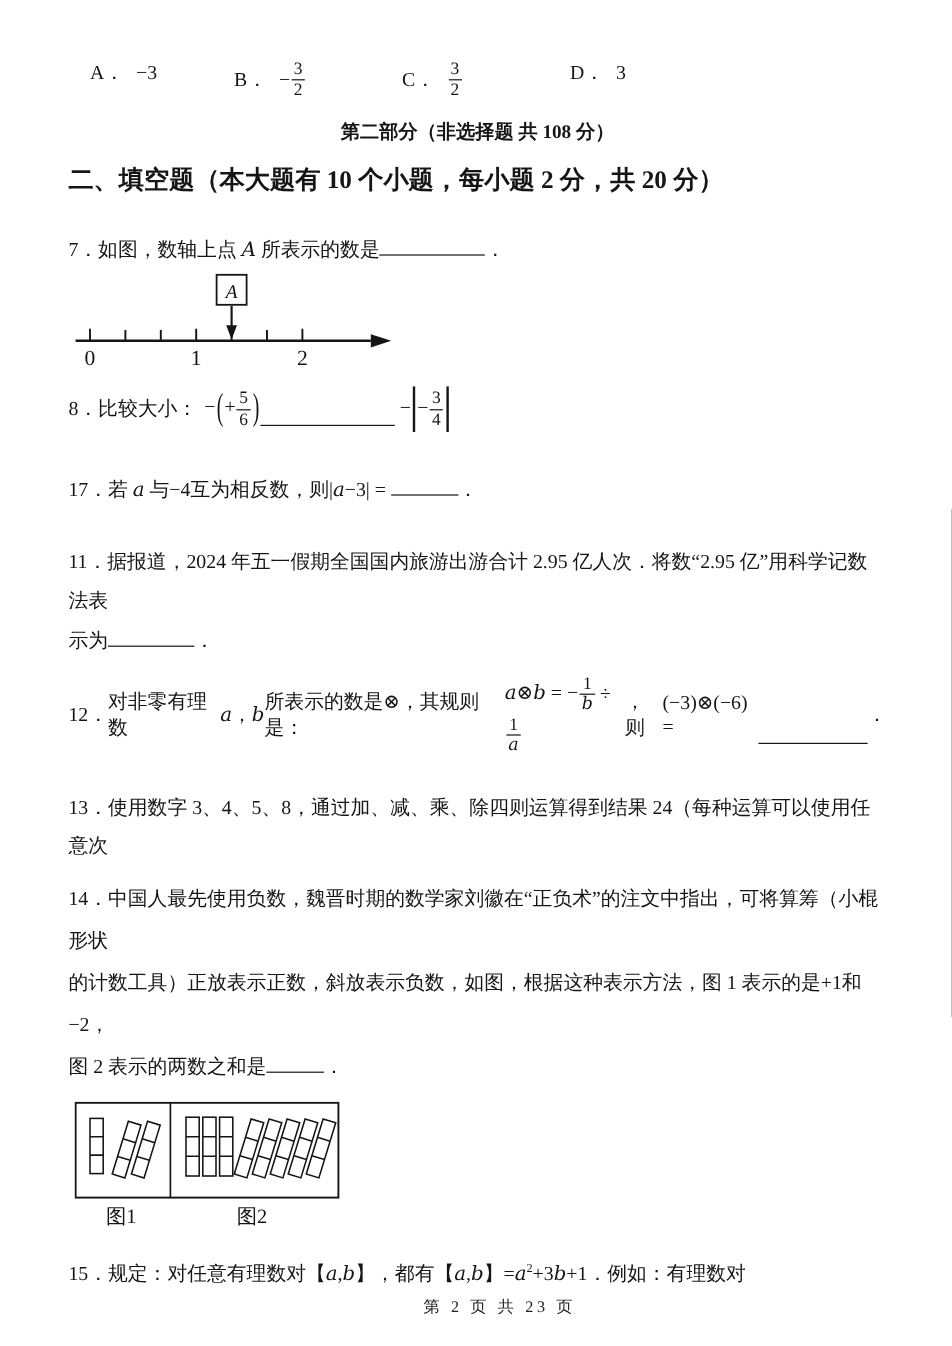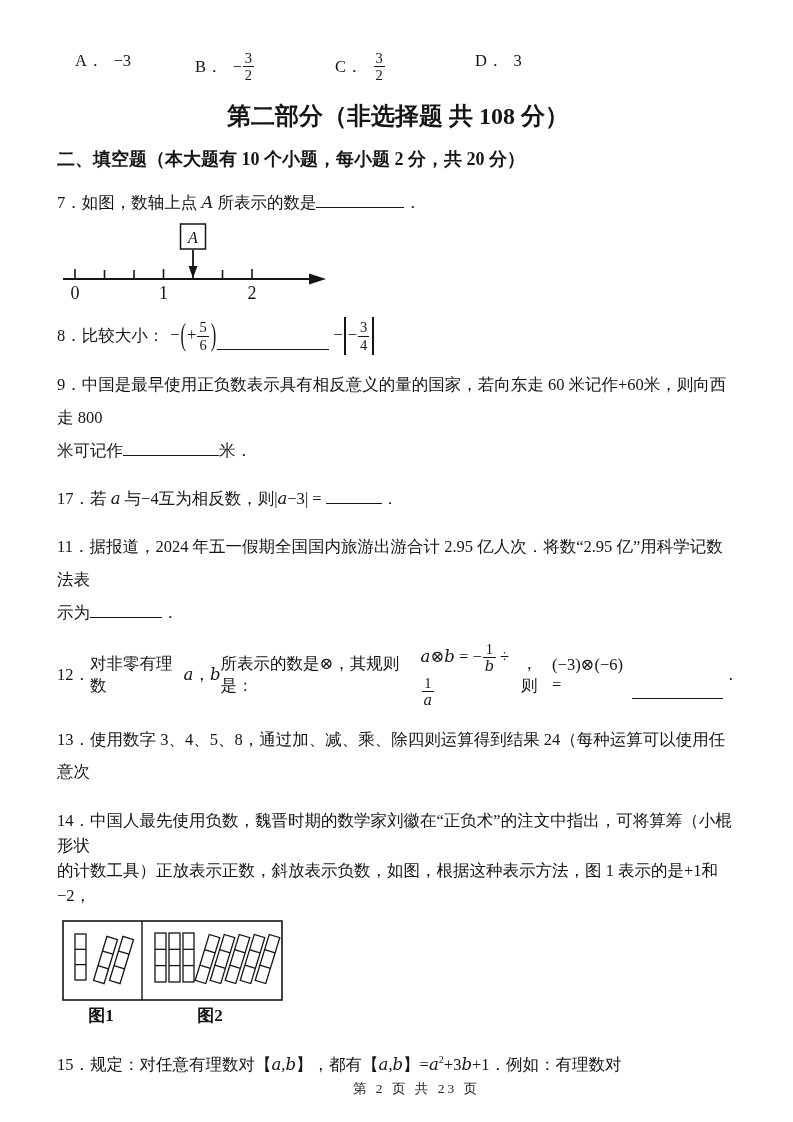--- a/index.html
+++ b/index.html
@@ -15,23 +15,23 @@
   .var { font-style:italic; font-family:"DejaVu Serif","Liberation Serif",serif; }
   .blank { display:inline-block; border-bottom:1.4px solid #151515; height:1.05em; vertical-align:baseline; }
   .frac { display:inline-flex; flex-direction:column; align-items:center; vertical-align:middle; line-height:1.12; font-size:0.88em; margin:0 1px; }
   .frac .den { border-top:1.2px solid #151515; padding:0 2px; }
   .bigp { display:inline-block; transform:scaleY(1.9); font-weight:400; margin:0 1px; }
   .vbar { display:inline-block; width:1.3px; height:2.3em; background:#151515; vertical-align:middle; margin:0 2px; }
   sup { font-size:0.62em; vertical-align:super; }
   
   .options-row { position:relative; height:48px; }
   .opt { position:absolute; top:6px; white-space:nowrap; display:inline-flex; align-items:center; gap:10px; }
-  .part-title { text-align:center; font-weight:bold; font-size:24px; margin-top:8px; }
-  .sec-header { font-weight:bold; font-size:18px; margin-top:15px; }
-  .q { margin-top:16px; line-height:31px; }
+  .part-title { text-align:center; font-weight:bold; font-size:16px; margin-top:8px; }
+  .sec-header { font-weight:bold; font-size:21px; margin-top:15px; }
+  .q { margin-top:28px; line-height:31px; }
   .qrow { display:flex; align-items:center; margin-top:6px; min-height:46px; }
   figure { margin:0; }
   svg text { font-family:"Liberation Serif","DejaVu Serif",serif; fill:#151515; }
   .footer { position:absolute; left:0; right:0; bottom:24px; text-align:center; font-size:13.5px; letter-spacing:3px; color:#222;padding-left:40px; }
 </style>
 </head>
 <body>
 
 <div class="sheet">
   <div class="page">
@@ -108,24 +108,20 @@
       </span>
       <span class="blank" style="width:112px;align-self:flex-end;margin-bottom:9px;"></span>
       <span class="mathline" style="margin-left:4px;">
         <span>−</span><span class="vbar"></span><span>−</span><span class="frac">
             <span class="num">3</span>
             <span class="den">4</span>
           </span><span class="vbar"></span>
       </span>
     </div>
 
-    <div class="q" style="margin-top:9px;line-height:33px;">
-      <div><span>9．</span><span>中国是最早使用正负数表示具有相反意义的量的国家，若向东走 60 米记作+60米，则向西走 800</span></div>
-      <div><span>米可记作</span><span class="blank" style="width:96px;"></span><span>米．</span></div>
-    </div>
 
     <div class="q">
       <span>17．</span><span>若 </span><span class="var">a</span><span> 与−4互为相反数，则</span><span>|</span><span class="var">a</span><span>−3</span><span>| = </span><span class="blank" style="width:56px;"></span><span>．</span>
     </div>
 
     <div class="q" style="line-height:33px;">
       <div><span>11．</span><span>据报道，2024 年五一假期全国国内旅游出游合计 2.95 亿人次．将数“2.95 亿”用科学记数法表</span></div>
       <div><span>示为</span><span class="blank" style="width:72px;"></span><span>．</span></div>
     </div>
 
@@ -148,26 +144,27 @@
       <span>，则</span>
         <span>(−3)⊗(−6) = </span>
         <span class="blank" style="width:96px;align-self:flex-end;margin-bottom:9px;"></span>
         <span>．</span>
     </div>
 
     <div class="q" style="line-height:32px;">
       <div><span>13．</span><span>使用数字 3、4、5、8，通过加、减、乘、除四则运算得到结果 24（每种运算可以使用任意次</span></div>
     </div>
 
-    <div class="q" style="margin-top:20px;line-height:25px;">
+    <div class="q" style="margin-top:10px;line-height:35px;">
       <div><span>14．</span><span>中国人最先使用负数，魏晋时期的数学家刘徽在“正负术”的注文中指出，可将算筹（小棍形状</span></div>
       <div><span>的计数工具）正放表示正数，斜放表示负数，如图，根据这种表示方法，图 1 表示的是+1和−2，</span></div>
-    </div>
-
-    <figure style="margin:12px 0 0 5px;font-weight:bold;">
+      <div><span>图 2 表示的两数之和是</span><span class="blank" style="width:48px;"></span><span>．</span></div>
+    </div>
+
+    <figure style="margin:12px 0 0 5px;">
       <svg width="224" height="106" viewBox="0 0 224 106">
         <rect x="1" y="1" width="219" height="79" fill="none" stroke="#151515" stroke-width="1.6"></rect>
         <line x1="80" y1="1" x2="80" y2="80" stroke="#151515" stroke-width="1.4"></line>
 
         <g fill="none" stroke="#151515" stroke-width="1.3">
           <rect x="13" y="14" width="11" height="46"></rect>
             <line x1="13" y1="29.3" x2="24" y2="29.3"></line>
             <line x1="13" y1="44.6" x2="24" y2="44.6"></line>
         </g>
         <g transform="rotate(17 43.5 40)" fill="none" stroke="#151515" stroke-width="1.3">

